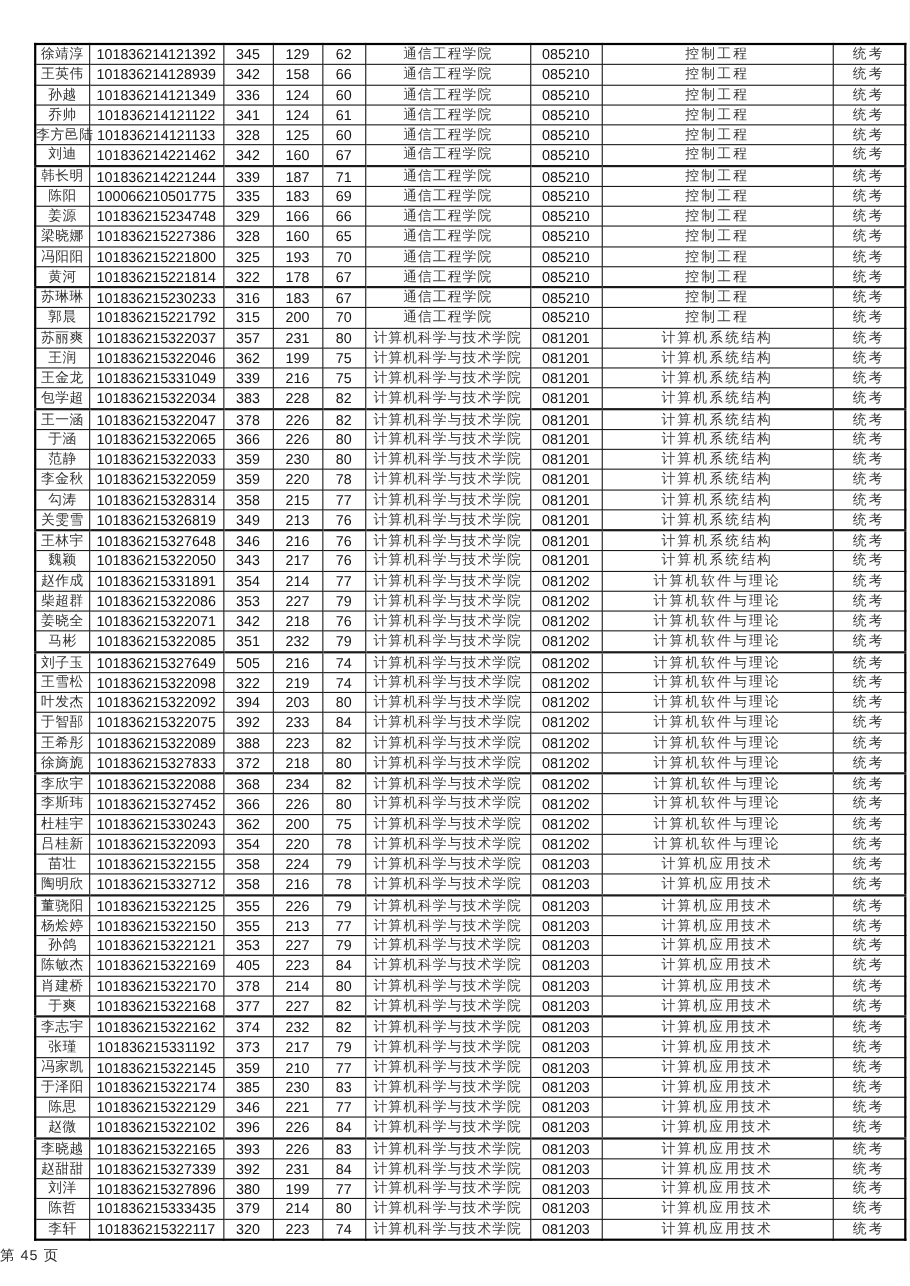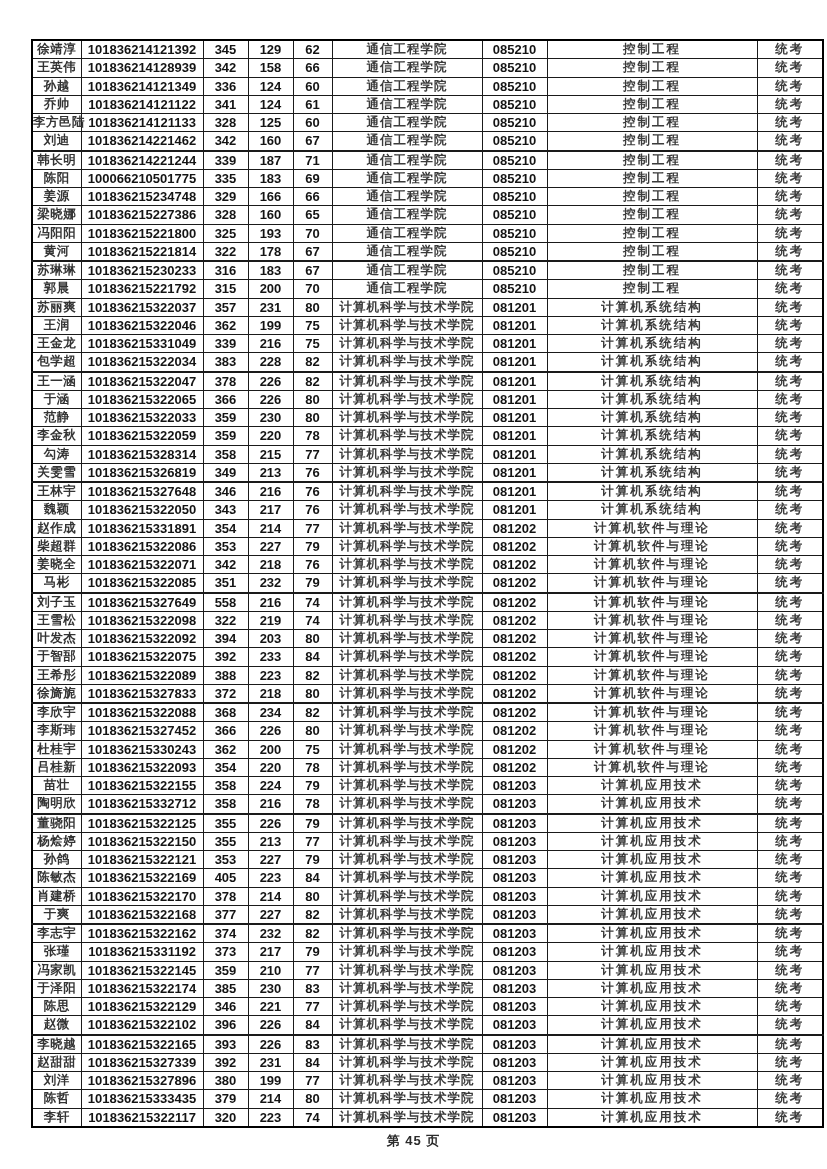--- a/index.html
+++ b/index.html
@@ -5,21 +5,20 @@
   * { margin: 0; padding: 0; box-sizing: border-box; }
   html, body { background: #e8e8e8; }
   body { font-family: "Liberation Sans", "DejaVu Sans", sans-serif; }
   .page {
     position: relative;
     width: 827px;
     height: 1169px;
     background: #ffffff;
     margin: 0 auto;
     overflow: hidden;
-    font-weight: bold;
   }
   table.results {
     position: absolute;
     left: 31px;
     top: 39px;
     width: 791px;
     border-collapse: collapse;
     table-layout: fixed;
     border: 2px solid #000000;
   }
@@ -46,21 +45,21 @@
     letter-spacing: 1px;
   }
   td.cn.name { letter-spacing: 0.5px; color: #343434; }
   td.cn.major { letter-spacing: 2px; }
   td.cn.type { letter-spacing: 2px; }
   .footer {
     position: absolute;
     left: 0;
     top: 1132px;
     width: 827px;
-    text-align: center;
+    text-align: left;
     font-size: 13px;
     color: #2b2b2b;
     letter-spacing: 1px;
   }
 </style>
 </head>
 <body>
 
 <div class="page">
 
@@ -403,21 +402,21 @@
           <td class="num">232</td>
           <td class="num">79</td>
           <td class="cn">计算机科学与技术学院</td>
           <td class="num">081202</td>
           <td class="cn major">计算机软件与理论</td>
           <td class="cn type">统考</td>
         </tr>
         <tr>
           <td class="cn name">刘子玉</td>
           <td class="num">101836215327649</td>
-          <td class="num">558</td>
+          <td class="num">505</td>
           <td class="num">216</td>
           <td class="num">74</td>
           <td class="cn">计算机科学与技术学院</td>
           <td class="num">081202</td>
           <td class="cn major">计算机软件与理论</td>
           <td class="cn type">统考</td>
         </tr>
         <tr>
           <td class="cn name">王雪松</td>
           <td class="num">101836215322098</td>

